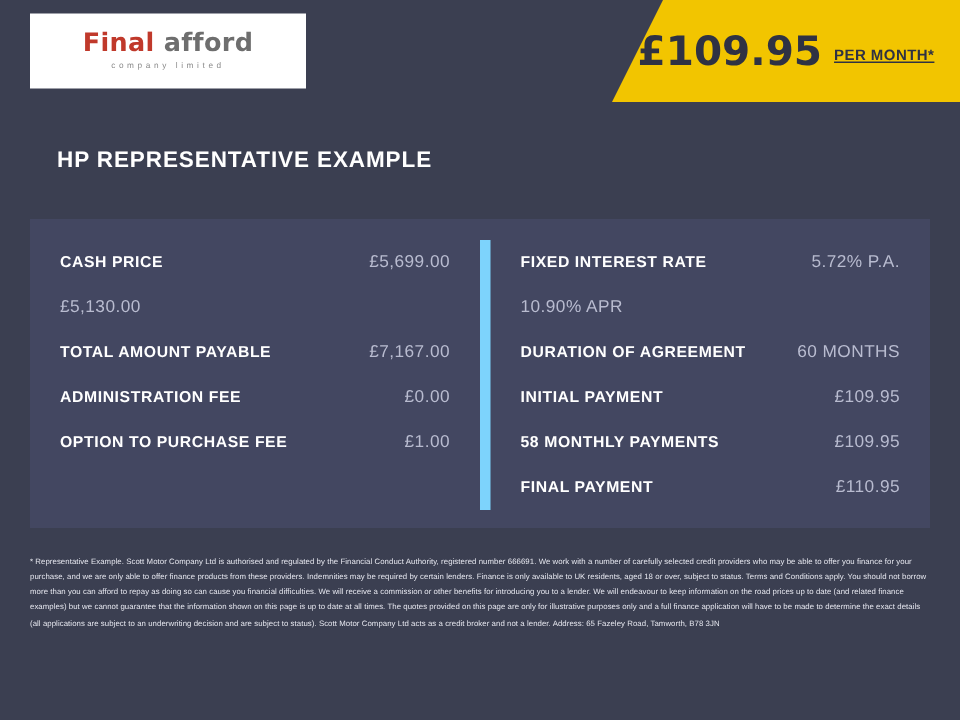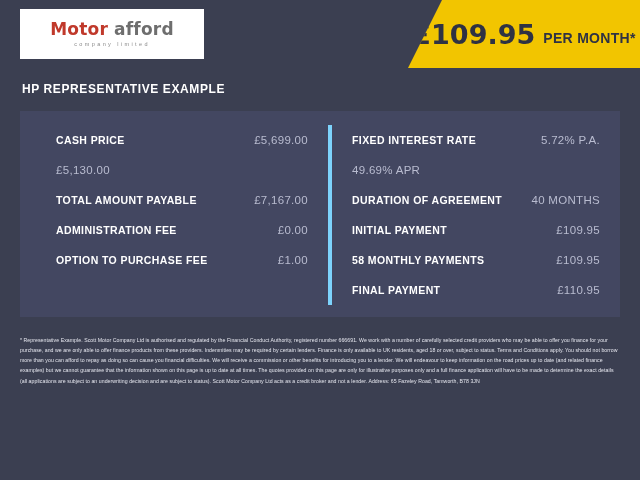--- a/index.html
+++ b/index.html
@@ -62,52 +62,53 @@
     clip-path: polygon(34px 0, 100% 0, 100% 100%, 0 100%);
   }
   .price-amount {
     font-family: "DejaVu Sans", sans-serif;
     font-size: 27px;
     font-weight: bold;
     color: #2f3243;
     line-height: 1;
   }
   .price-period {
-    font-size: 14px;
+    font-size: 10px;
     font-weight: bold;
     color: #2f3243;
     letter-spacing: 0.3px;
     padding-top: 7px;
+    text-decoration: underline;
   }
 
   
   .title-bar {
     padding: 14px 0 10px 22px;
   }
   .title-bar h1 {
-    margin: 0;
-    font-size: 12px;
+    margin: 16px;
+    font-size: 15px;
     font-weight: bold;
     letter-spacing: 0.6px;
     color: #ffffff;
     text-transform: uppercase;
   }
 
   
   .panel {
     margin: 5px 20px 0 20px;
     background: #434761;
     display: flex;
-    padding: 14px 0 12px 16px;
+    padding: 14px 0 12px 0;
   }
   .col {
     flex: 1 1 50%;
     padding: 0 18px;
   }
-  .col + .col { border-left: 4px solid #7dd3fc; }
+  .col + .col { border-left: 7px solid #7dd3fc; }
 
   .row {
     display: flex;
     align-items: baseline;
     justify-content: space-between;
     padding: 9px 2px;
   }
   .row .label {
     font-size: 10.5px;
     font-weight: bold;
@@ -131,21 +132,21 @@
     color: #e6e7ef;
     text-align: left;
     letter-spacing: 0.05px;
   }
 </style>
 </head>
 <body>
 
 <div class="header">
   <div class="logo-box">
-    <div class="logo-main"><span>Motor </span><span class="grey">afford</span></div>
+    <div class="logo-main"><span>Final </span><span class="grey">afford</span></div>
     <div class="logo-sub">company limited</div>
   </div>
   <div class="price-banner">
     <span class="price-amount">£109.95</span>
     <span class="price-period">PER MONTH*</span>
   </div>
 </div>
 
 <div class="title-bar">
   <h1>HP REPRESENTATIVE EXAMPLE</h1>
@@ -172,25 +173,25 @@
       <span class="label">Option to Purchase Fee</span>
       <span class="value">£1.00</span>
     </div>
   </div>
   <div class="col">
     <div class="row">
       <span class="label">Fixed Interest Rate</span>
       <span class="value">5.72% P.A.</span>
     </div>
     <div class="row">
-      <span class="value">49.69% APR</span>
+      <span class="value">10.90% APR</span>
     </div>
     <div class="row">
       <span class="label">Duration of Agreement</span>
-      <span class="value">40 MONTHS</span>
+      <span class="value">60 MONTHS</span>
     </div>
     <div class="row">
       <span class="label">Initial Payment</span>
       <span class="value">£109.95</span>
     </div>
     <div class="row">
       <span class="label">58 Monthly Payments</span>
       <span class="value">£109.95</span>
     </div>
     <div class="row">

